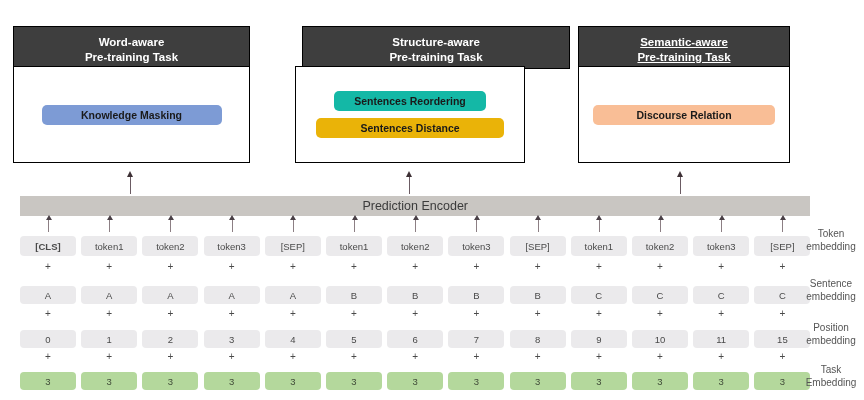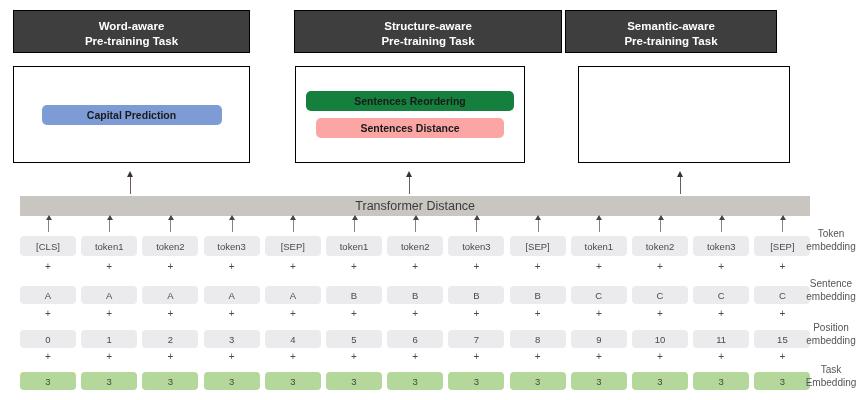--- a/index.html
+++ b/index.html
@@ -18,20 +18,21 @@
   .task-header {
     background: #3e3e3e;
     border: 1.5px solid #000000;
     color: #ffffff;
     font-size: 11.5px;
     font-weight: bold;
     line-height: 15px;
     text-align: center;
     padding: 8px 4px;
     box-sizing: border-box;
+    margin-top: 16px;
   }
   .task-body {
     border: 1.5px solid #000000;
     background: #ffffff;
     box-sizing: border-box;
     display: flex;
     flex-direction: column;
     justify-content: center;
     align-items: center;
     gap: 7px;
@@ -128,56 +129,57 @@
 </style>
 </head>
 <body>
 
 <div id="root">
     <div class="task-header" style="position: absolute; left: 13px; top: 10px; width: 237px; height: 43px;">
       <div>Word-aware</div>
       <div>Pre-training Task</div>
     </div>
     <div class="task-body" style="position: absolute; left: 13px; top: 66px; width: 237px; height: 97px;">
-      <div class="pill" style="background: rgb(125, 155, 213); width: 180px;">Capital Prediction</div>
+      <div class="pill" style="background: rgb(125, 155, 213); width: 180px;">Knowledge Masking</div>
     </div>
     <div class="big-arrow" style="left: 130px; top: 176px; height: 18px;"></div>
-    <div class="task-header" style="position: absolute; left: 294px; top: 10px; width: 268px; height: 43px;">
+    <div class="task-header" style="position: absolute; left: 302px; top: 10px; width: 268px; height: 43px;">
       <div>Structure-aware</div>
       <div>Pre-training Task</div>
     </div>
     <div class="task-body" style="position: absolute; left: 295px; top: 66px; width: 230px; height: 97px;">
-      <div class="pill" style="background: #15803d; width: 208px;">Sentences Reordering</div>
-      <div class="pill" style="background: #fca5a5; width: 188px;">Sentences Distance</div>
+      <div class="pill" style="background: #14b8a6; width: 152px;">Sentences Reordering</div>
+      <div class="pill" style="background: #eab308; width: 188px;">Sentences Distance</div>
     </div>
     <div class="big-arrow" style="left: 409px; top: 176px; height: 18px;"></div>
-    <div class="task-header" style="position: absolute; left: 565px; top: 10px; width: 212px; height: 43px;">
+    <div class="task-header" style="position: absolute; left: 578px; top: 10px; width: 212px; height: 43px; text-decoration: underline;">
       <div>Semantic-aware</div>
       <div>Pre-training Task</div>
     </div>
     <div class="task-body" style="position: absolute; left: 578px; top: 66px; width: 212px; height: 97px;">
+      <div class="pill" style="background: rgb(249, 190, 150); width: 182px;">Discourse Relation</div>
     </div>
     <div class="big-arrow" style="left: 680px; top: 176px; height: 18px;"></div>
     <div class="encoder-bar" style="left: 20px; top: 196px; width: 790.4px; height: 20px;">
-      <span>Transformer Distance</span>
+      <span>Prediction Encoder</span>
     </div>
     <div class="up-arrow" style="left: 48px; top: 219px; height: 13px;"></div>
     <div class="up-arrow" style="left: 109.2px; top: 219px; height: 13px;"></div>
     <div class="up-arrow" style="left: 170.4px; top: 219px; height: 13px;"></div>
     <div class="up-arrow" style="left: 231.6px; top: 219px; height: 13px;"></div>
     <div class="up-arrow" style="left: 292.8px; top: 219px; height: 13px;"></div>
     <div class="up-arrow" style="left: 354px; top: 219px; height: 13px;"></div>
     <div class="up-arrow" style="left: 415.2px; top: 219px; height: 13px;"></div>
     <div class="up-arrow" style="left: 476.4px; top: 219px; height: 13px;"></div>
     <div class="up-arrow" style="left: 537.6px; top: 219px; height: 13px;"></div>
     <div class="up-arrow" style="left: 598.8px; top: 219px; height: 13px;"></div>
     <div class="up-arrow" style="left: 660px; top: 219px; height: 13px;"></div>
     <div class="up-arrow" style="left: 721.2px; top: 219px; height: 13px;"></div>
     <div class="up-arrow" style="left: 782.4px; top: 219px; height: 13px;"></div>
-    <div class="cell grey" style="left: 20px; top: 236px; width: 56px; height: 20px;">[CLS]</div>
+    <div class="cell grey" style="left: 20px; top: 236px; width: 56px; height: 20px; font-weight: bold;">[CLS]</div>
     <div class="cell grey" style="left: 81.2px; top: 236px; width: 56px; height: 20px;">token1</div>
     <div class="cell grey" style="left: 142.4px; top: 236px; width: 56px; height: 20px;">token2</div>
     <div class="cell grey" style="left: 203.6px; top: 236px; width: 56px; height: 20px;">token3</div>
     <div class="cell grey" style="left: 264.8px; top: 236px; width: 56px; height: 20px;">[SEP]</div>
     <div class="cell grey" style="left: 326px; top: 236px; width: 56px; height: 20px;">token1</div>
     <div class="cell grey" style="left: 387.2px; top: 236px; width: 56px; height: 20px;">token2</div>
     <div class="cell grey" style="left: 448.4px; top: 236px; width: 56px; height: 20px;">token3</div>
     <div class="cell grey" style="left: 509.6px; top: 236px; width: 56px; height: 20px;">[SEP]</div>
     <div class="cell grey" style="left: 570.8px; top: 236px; width: 56px; height: 20px;">token1</div>
     <div class="cell grey" style="left: 632px; top: 236px; width: 56px; height: 20px;">token2</div>

